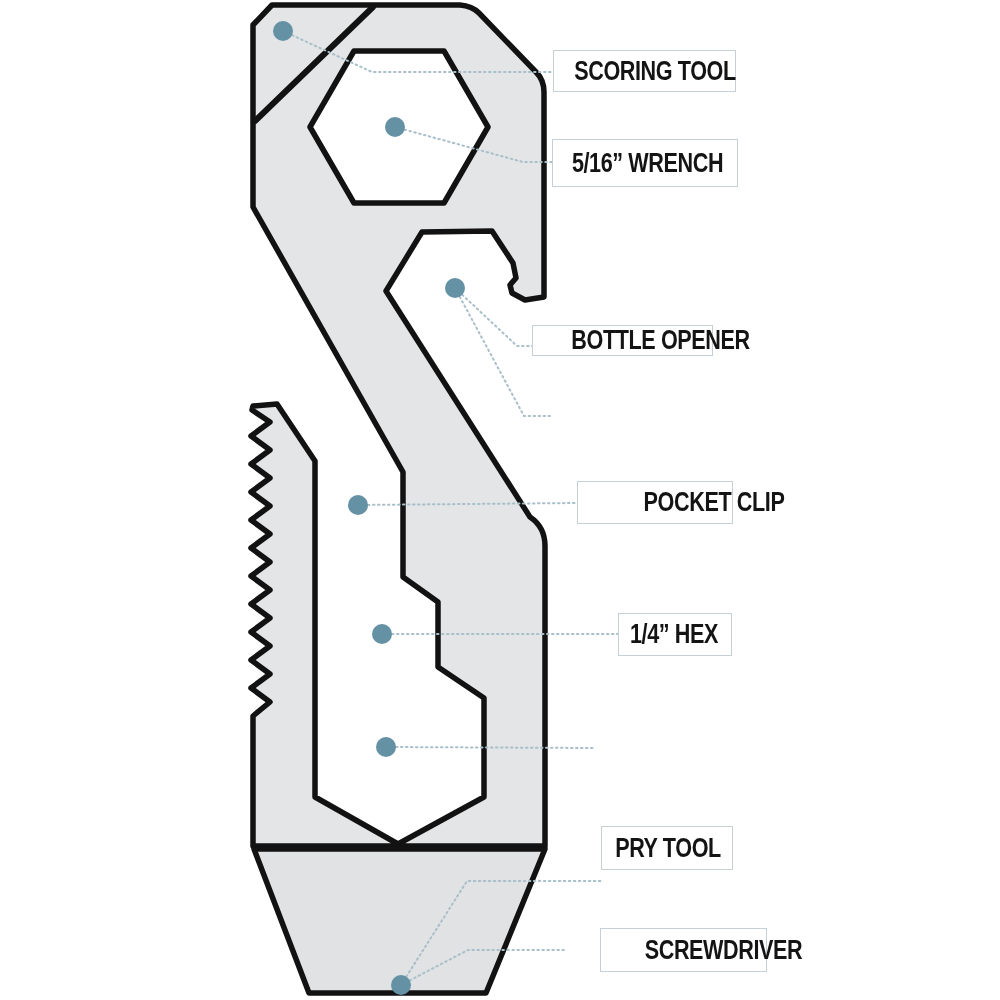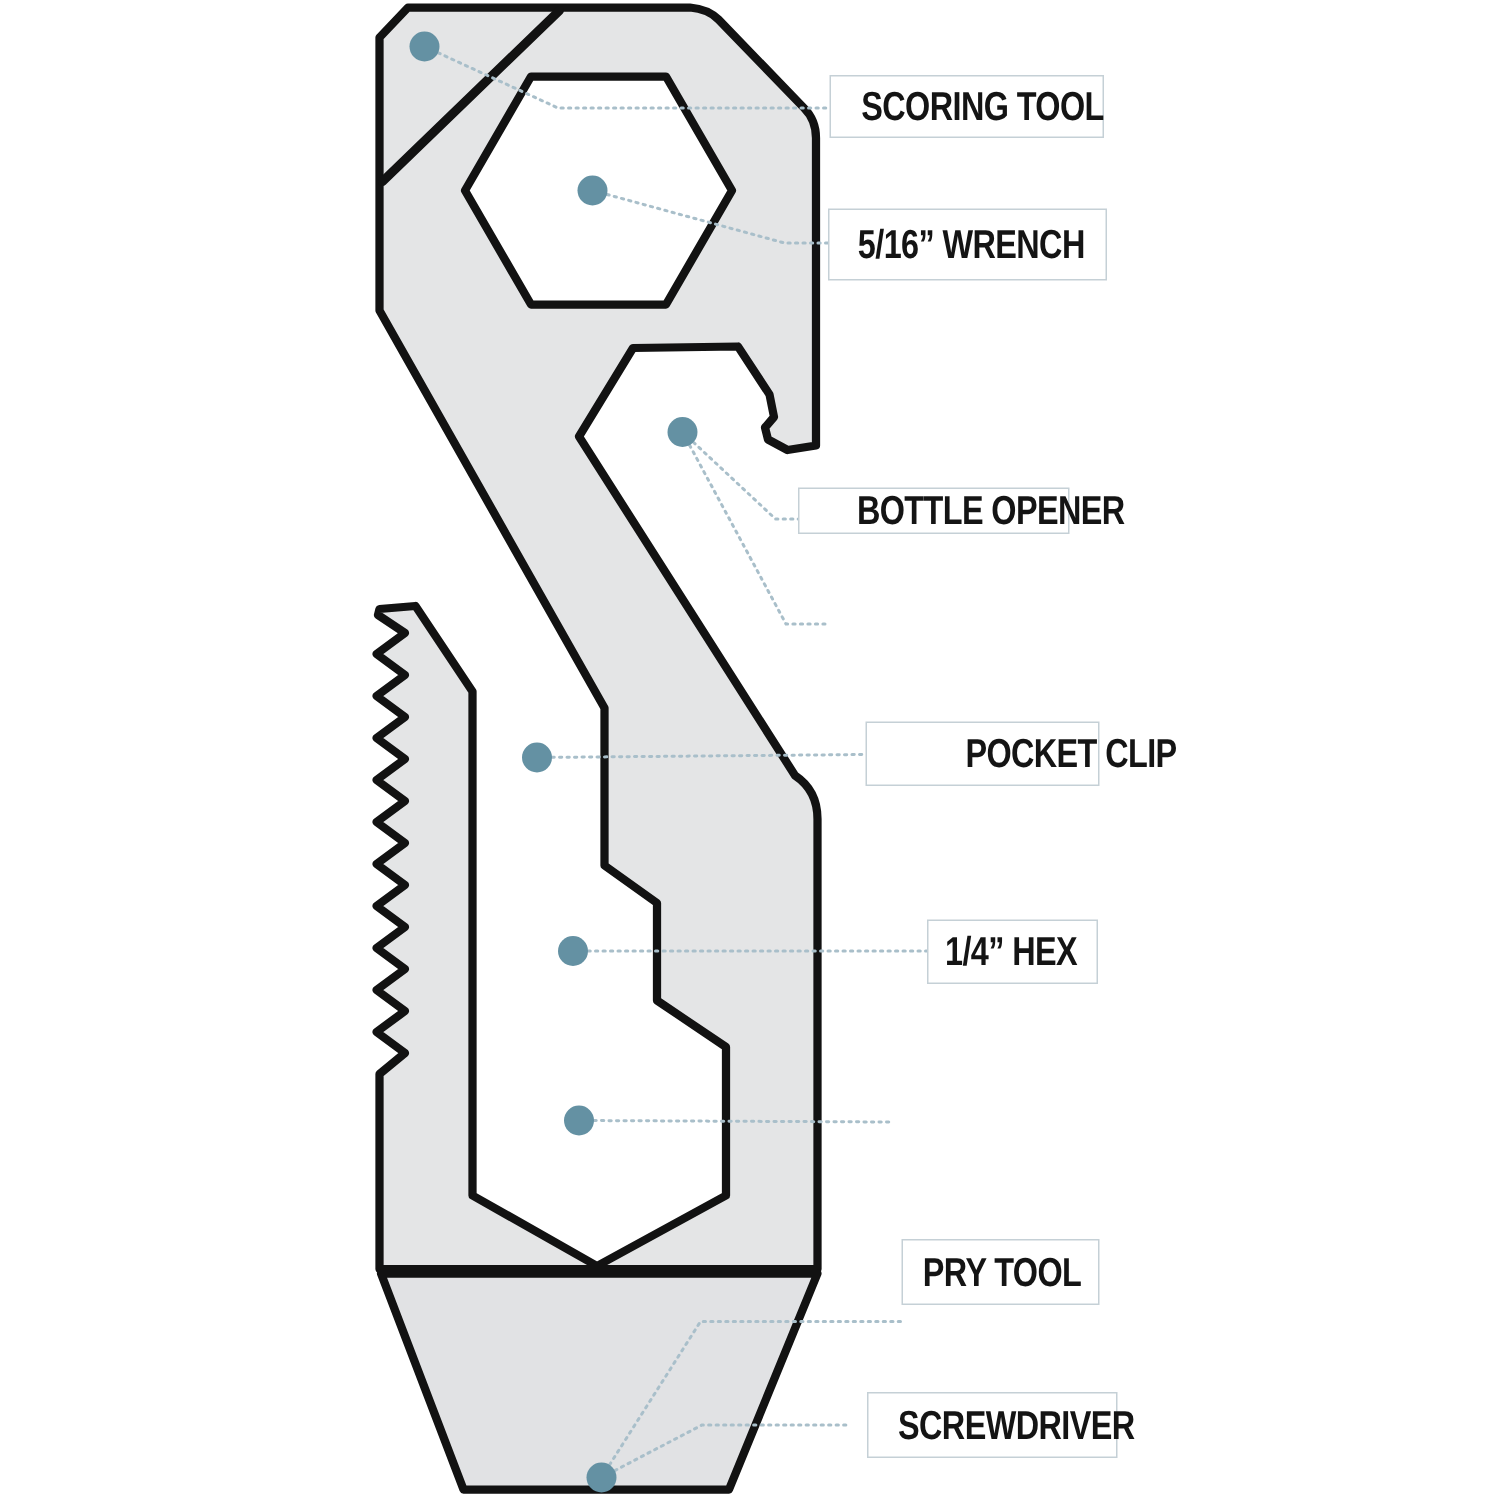--- a/index.html
+++ b/index.html
@@ -85,17 +85,17 @@
 
   <div class="label" style="left:618px;top:613px;width:114px;height:43px;">
     <span class="t">1/4” HEX</span>
   </div>
 
 
   <div class="label" style="left:601px;top:826px;width:132px;height:44px;">
     <span class="t">PRY TOOL</span>
   </div>
 
-  <div class="label" style="left:578px;top:928px;width:167px;height:44px;">
+  <div class="label" style="left:600px;top:928px;width:167px;height:44px;padding-left:24px;">
     <span class="t">SCREWDRIVER</span>
   </div>
 
 </div>
 
 </body></html>

